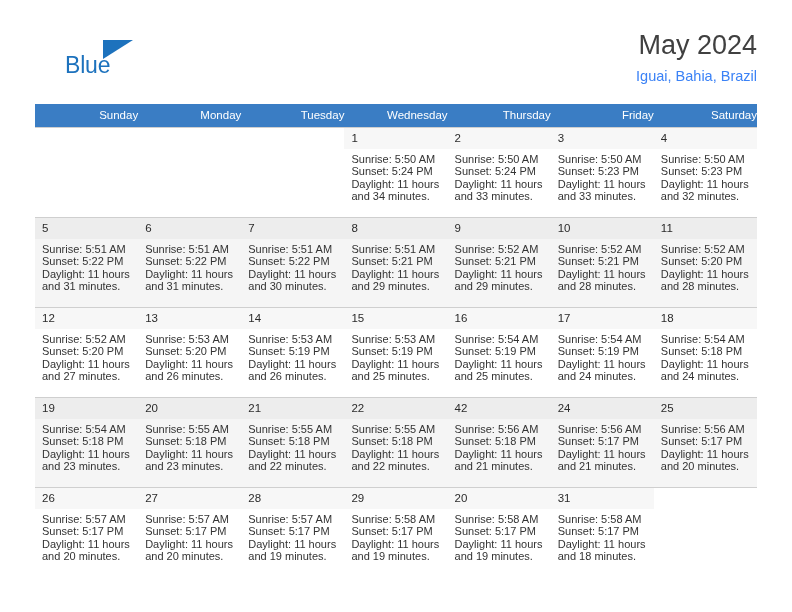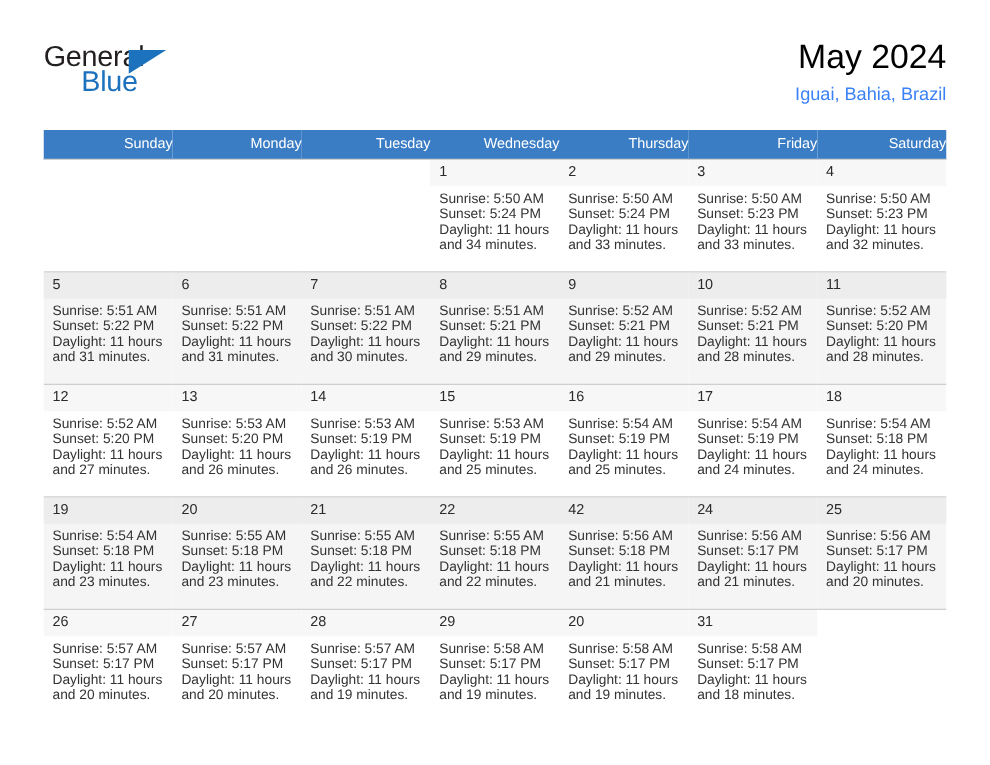--- a/index.html
+++ b/index.html
@@ -66,21 +66,21 @@
   }
 
   .title-block {
     position: absolute;
     right: 0;
     top: 0;
     text-align: right;
   }
   .cal-title {
     font-size: 27px;
-    color: #000000;
+    color: #404040;
     line-height: 34px;
     font-weight: normal;
     margin: 0;
     font-family: "Liberation Sans", sans-serif;
   }
   .cal-subtitle {
     font-size: 14.5px;
     color: #3b82f6;
     line-height: 22px;
     margin: 3px 0 0 0;
@@ -149,21 +149,20 @@
   }
 </style>
 </head>
 <body>
 
 <div class="page">
 
   <div class="header">
 
     <div class="brand">
-      <span class="brand-general">General</span>
       <span class="brand-triangle"></span>
       <span class="brand-blue">Blue</span>
     </div>
 
     <div class="title-block">
       <h1 class="cal-title">May 2024</h1>
       <div class="cal-subtitle">Iguai, Bahia, Brazil</div>
     </div>
 
   </div>

